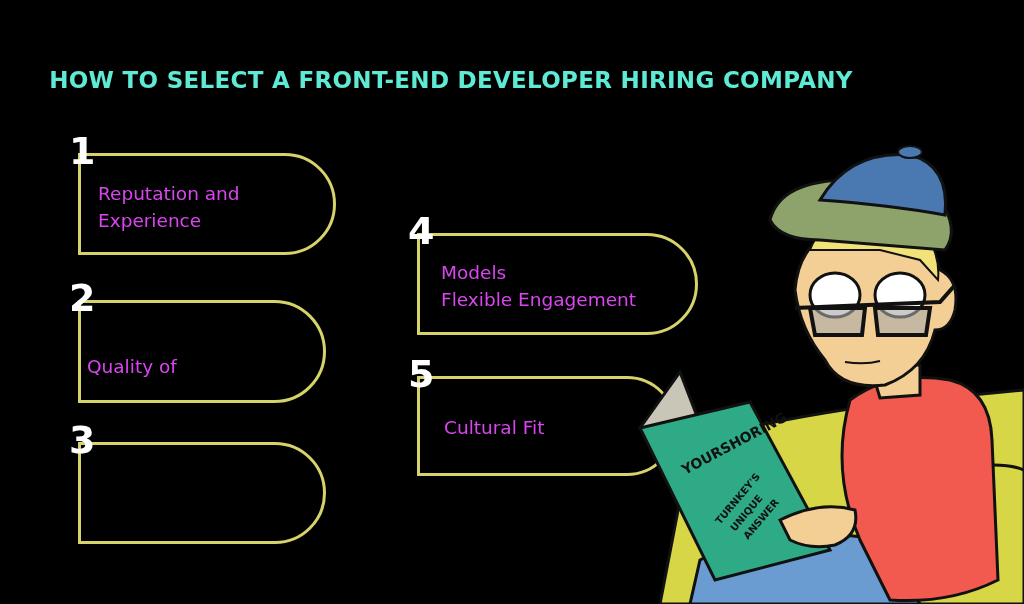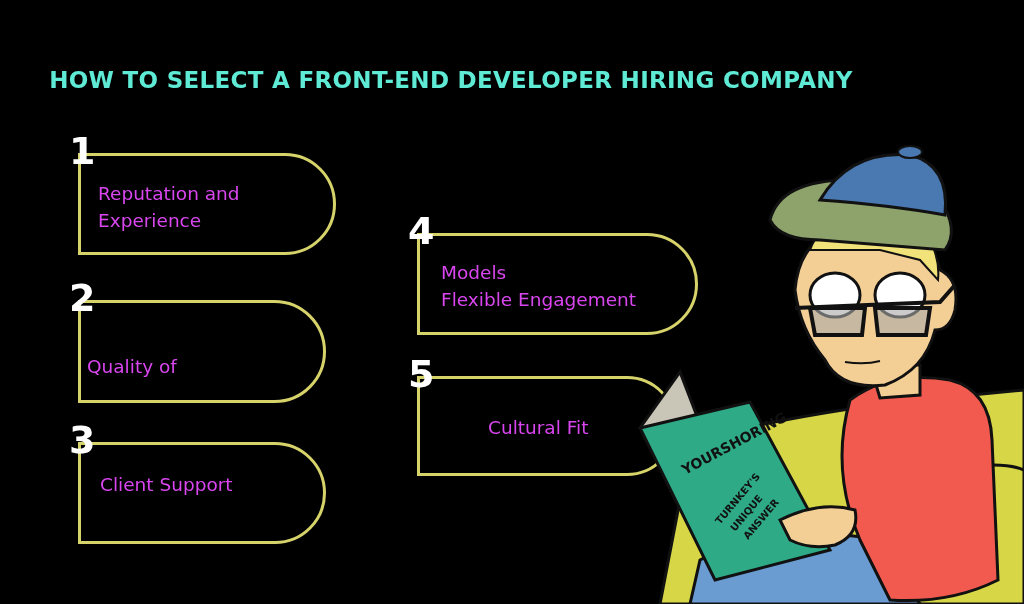--- a/index.html
+++ b/index.html
@@ -26,35 +26,34 @@
 <div class="step" style="left:78px;top:300px;width:248px;height:103px;">
   <div class="num">2</div>
   <div class="label" style="left:6px;top:25px;margin-top:25px;">
     <div>Quality of</div>
   </div>
 </div>
 
 <div class="step" style="left:78px;top:442px;width:248px;height:102px;">
   <div class="num">3</div>
   <div class="label" style="left:19px;top:26px;">
-    <div>Client Support</div>
   </div>
 </div>
 
 <div class="step" style="left:417px;top:233px;width:281px;height:102px;">
   <div class="num">4</div>
   <div class="label" style="left:21px;top:23px;">
     <div>Models</div>
     <div>Flexible Engagement</div>
   </div>
 </div>
 
 <div class="step" style="left:417px;top:376px;width:260px;height:100px;">
   <div class="num">5</div>
-  <div class="label" style="left:24px;top:35px;margin-left:44px;">
+  <div class="label" style="left:24px;top:35px;">
     <div>Cultural Fit</div>
   </div>
 </div>
 
 <svg class="illus" width="404" height="464" viewBox="0 0 404 464">
 
   <path d="M60 360 L70 300 Q200 270 300 260 L404 250 L404 464 L40 464 Z" fill="#d6d646" stroke="#111" stroke-width="3"></path>
   <path d="M330 330 Q380 320 404 330" fill="none" stroke="#111" stroke-width="3"></path>
 
   <path d="M80 420 Q150 380 260 400 L300 464 L70 464 Z" fill="#6a9bd1" stroke="#111" stroke-width="3"></path>

